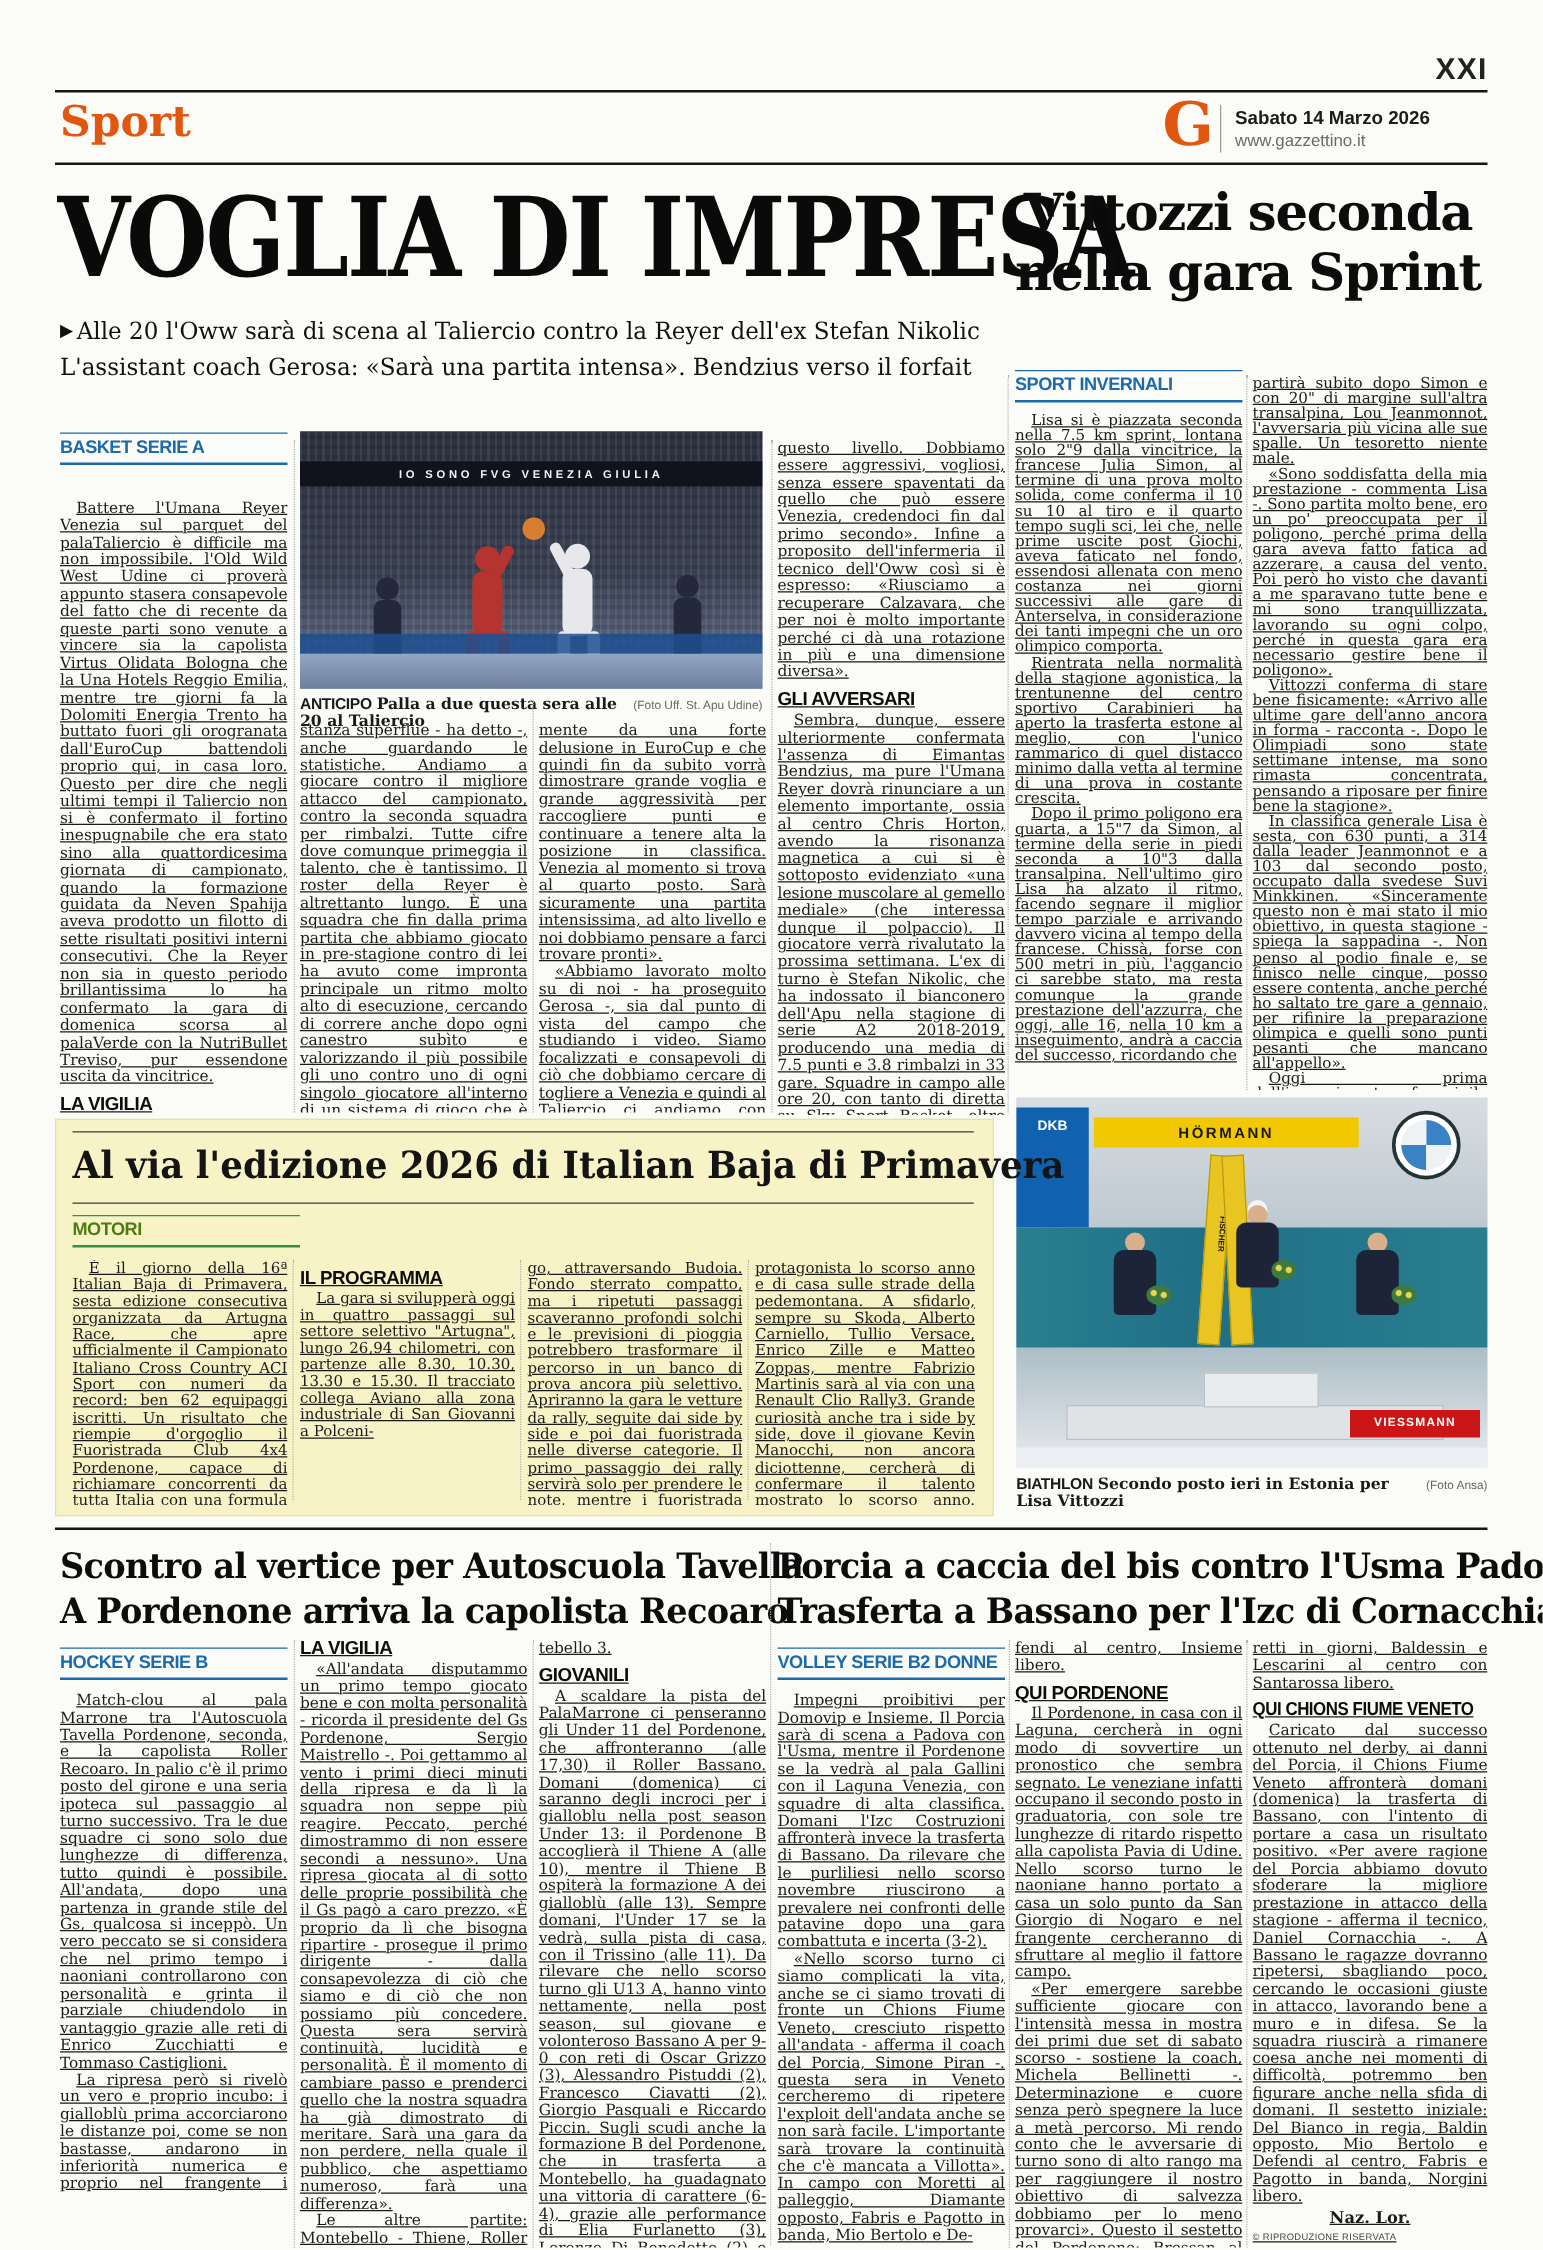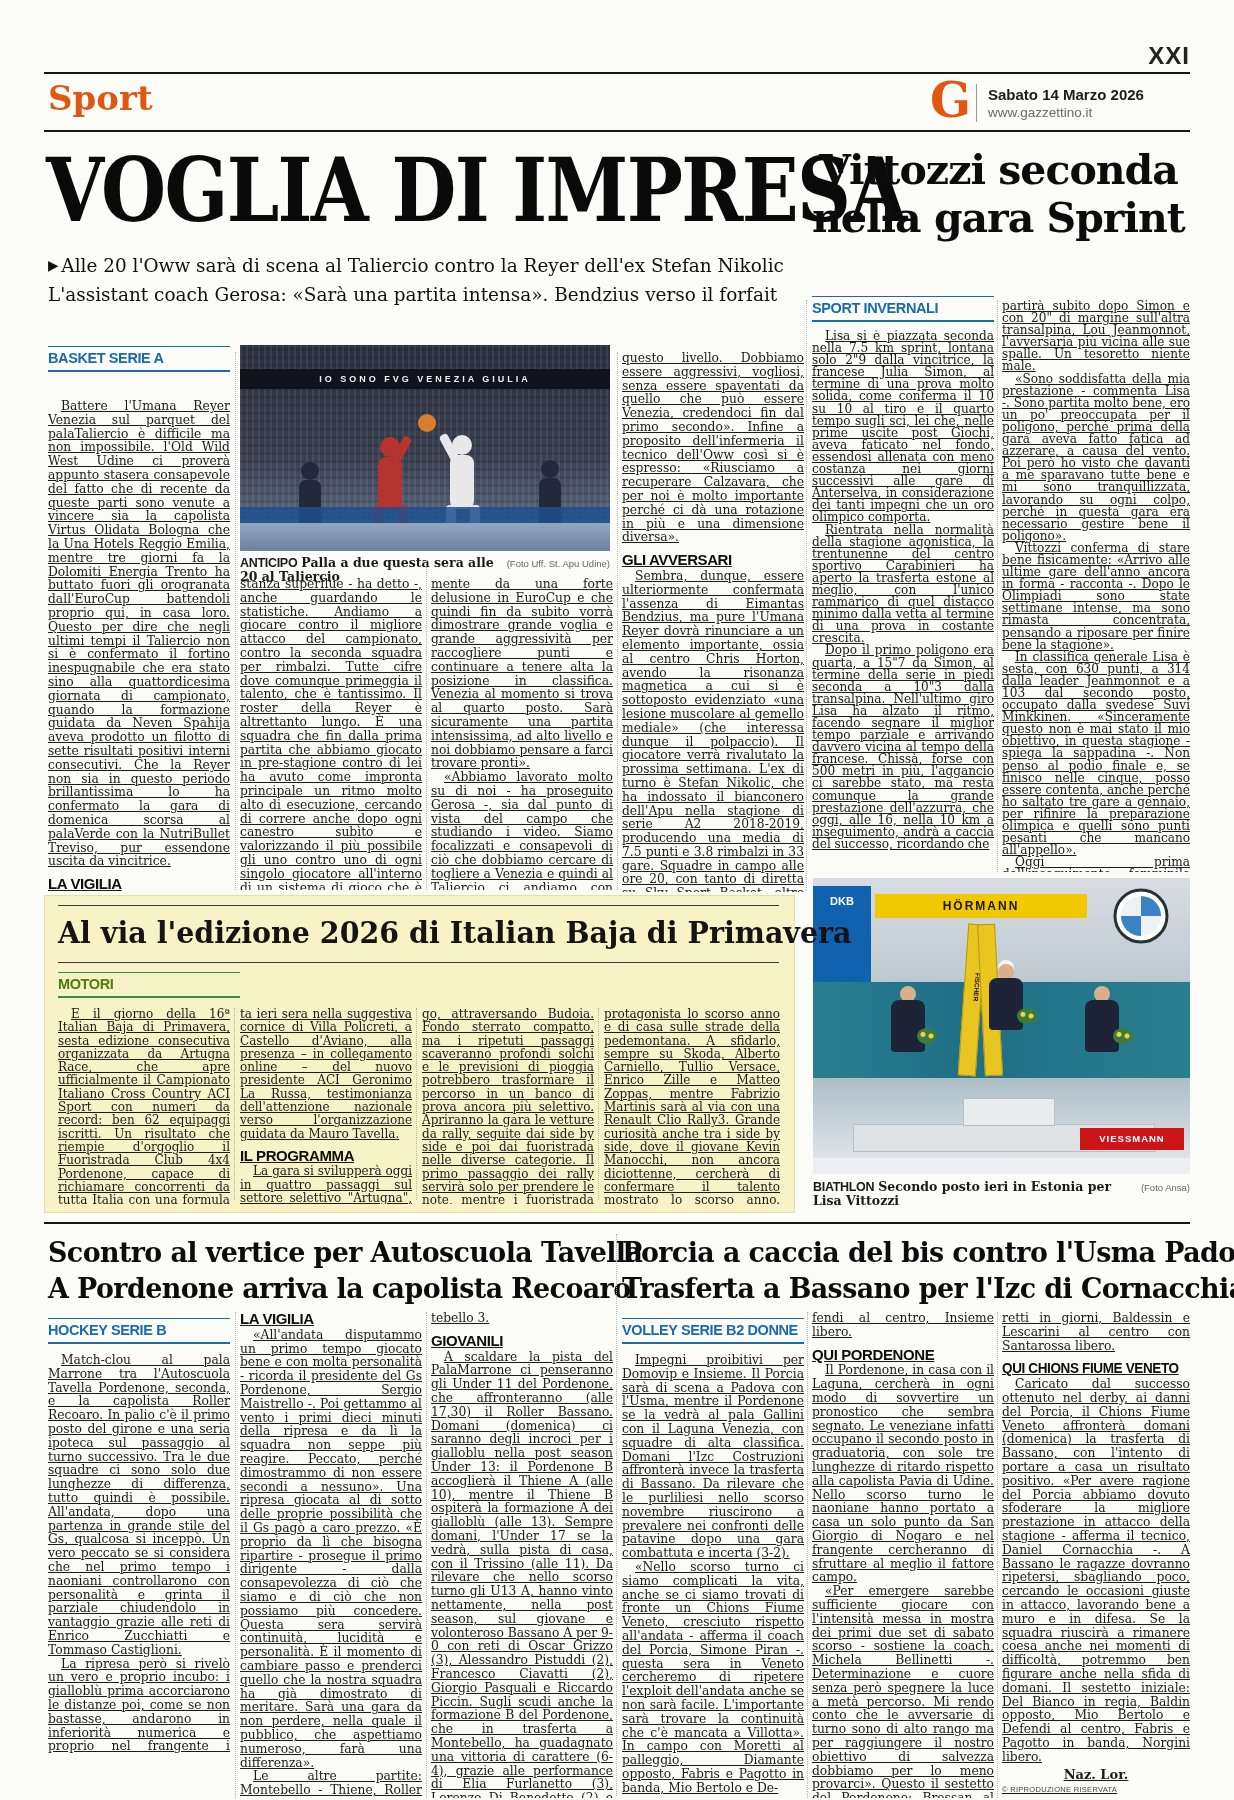--- a/index.html
+++ b/index.html
@@ -196,21 +196,20 @@
 
 <div class="abs ybox" style="left:44px;top:895px;width:749px;height:316px;"></div>
 <div class="abs thinrule" style="left:58px;top:905px;width:721px;"></div>
 <div class="abs motori-head" style="left:58px;top:915px;">Al via l'edizione 2026 di Italian Baja di Primavera</div>
 <div class="abs thinrule" style="left:58px;top:962px;width:721px;"></div>
 <div class="abs kicker green" style="left:58px;top:972px;">MOTORI</div>
 <div class="abs col mot" style="left:58px;top:1008px;width:172px;height:196px;">
   <p class="ind">È il giorno della 16ª Italian Baja di Primavera, sesta edizione consecutiva organizzata da Artugna Race, che apre ufficialmente il Campionato Italiano Cross Country ACI Sport con numeri da record: ben 62 equipaggi iscritti. Un risultato che riempie d'orgoglio il Fuoristrada Club 4x4 Pordenone, capace di richiamare concorrenti da tutta Italia con una formula che mescola 18 vetture da rally e 44 fuoristrada. La manifestazione è stata presenta-</p>
 </div>
 <div class="abs col mot" style="left:240px;top:1008px;width:172px;height:196px;">
-  <p>ta ieri sera nella suggestiva cornice di Villa Policreti, a Castello d'Aviano, alla presenza – in collegamento online – del nuovo presidente ACI Geronimo La Russa, testimonianza dell'attenzione nazionale verso l'organizzazione guidata da Mauro Tavella.</p>
   <div class="subkick">IL PROGRAMMA</div>
   <p class="ind">La gara si svilupperà oggi in quattro passaggi sul settore selettivo "Artugna", lungo 26,94 chilometri, con partenze alle 8.30, 10.30, 13.30 e 15.30. Il tracciato collega Aviano alla zona industriale di San Giovanni a Polceni-</p>
 </div>
 <div class="abs col mot" style="left:422px;top:1008px;width:172px;height:196px;">
   <p>go, attraversando Budoia. Fondo sterrato compatto, ma i ripetuti passaggi scaveranno profondi solchi e le previsioni di pioggia potrebbero trasformare il percorso in un banco di prova ancora più selettivo. Apriranno la gara le vetture da rally, seguite dai side by side e poi dai fuoristrada nelle diverse categorie. Il primo passaggio dei rally servirà solo per prendere le note, mentre i fuoristrada attaccheranno subito al massimo, come da tradizione nelle gare cross country. Tra i favoriti spicca il numero uno Andrea De Luna su Skoda Fabia, già</p>
 </div>
 <div class="abs col mot" style="left:604px;top:1008px;width:176px;height:196px;">
   <p>protagonista lo scorso anno e di casa sulle strade della pedemontana. A sfidarlo, sempre su Skoda, Alberto Carniello, Tullio Versace, Enrico Zille e Matteo Zoppas, mentre Fabrizio Martinis sarà al via con una Renault Clio Rally3. Grande curiosità anche tra i side by side, dove il giovane Kevin Manocchi, non ancora diciottenne, cercherà di confermare il talento mostrato lo scorso anno. Arrivo e premiazioni sono previste dalle 17 in piazza Duomo ad Aviano.</p>
 
 </div>

